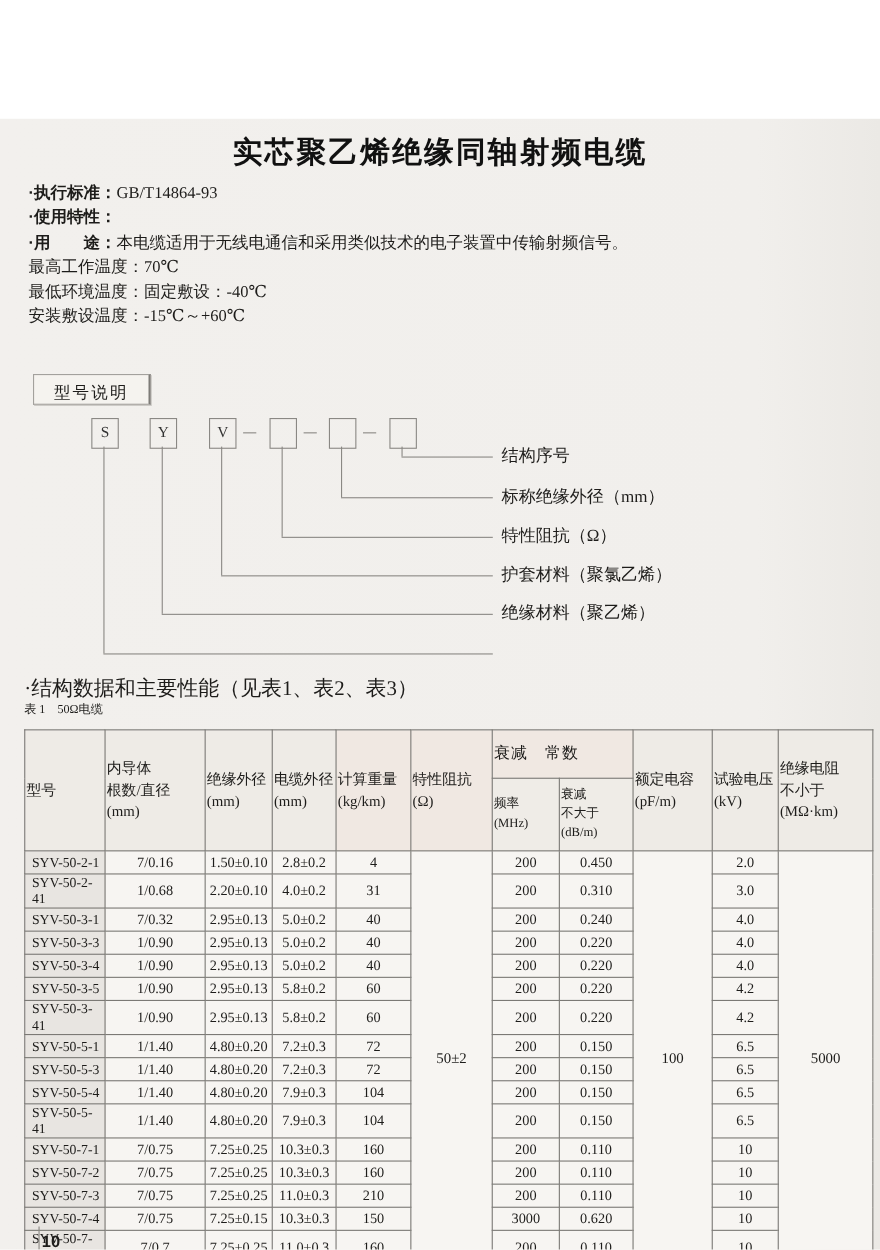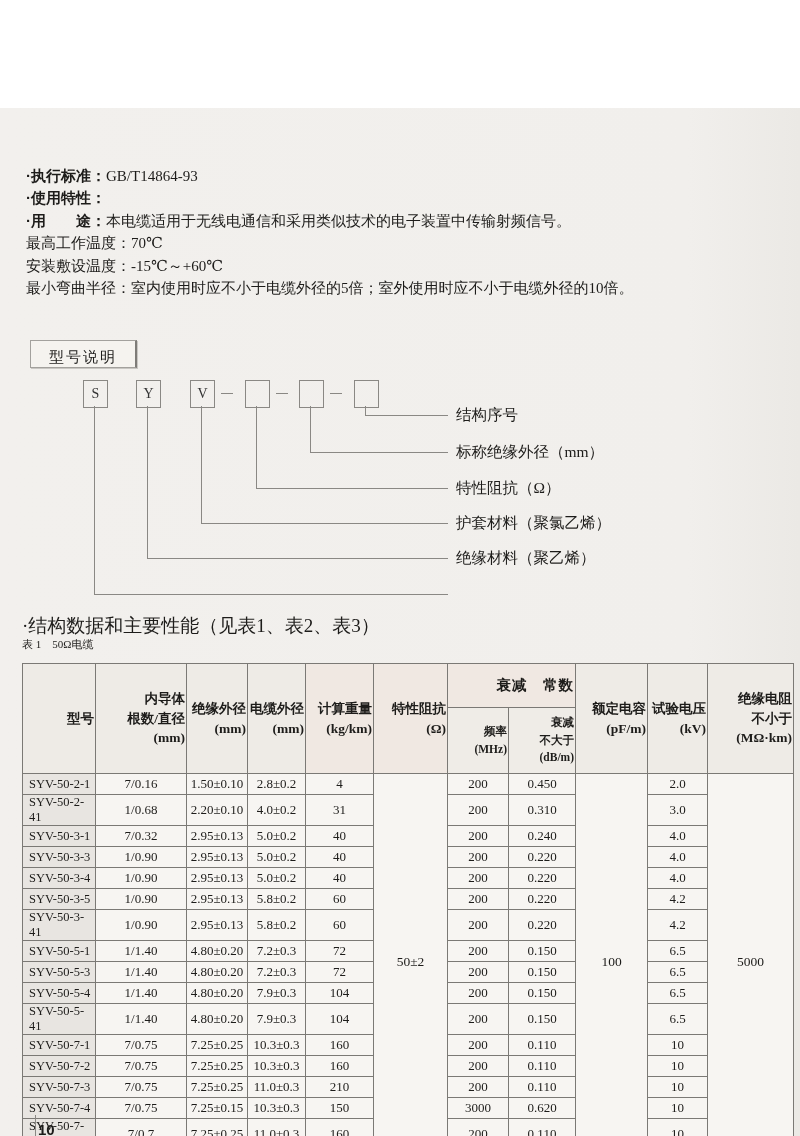--- a/index.html
+++ b/index.html
@@ -37,22 +37,22 @@
   .hline{position:absolute;height:1px;background:#8a8884;}
   .callout{position:absolute;left:456px;height:20px;line-height:20px;font-size:15.5px;}
   .intro{position:absolute;left:22px;top:505px;font-size:19px;}
   .caption{position:absolute;left:22px;top:529px;font-size:11px;}
   table.t1{
     position:absolute;left:22px;top:555px;width:771px;
     border-collapse:collapse;table-layout:fixed;
   }
   table.t1 th,table.t1 td{border:1px solid #7b7975;}
   table.t1 th{
-    background:#eeebe6;font-weight:bold;font-size:13.5px;line-height:1.45;
-    white-space:pre-line;text-align:right;vertical-align:middle;padding:2px 1px;
+    background:#eeebe6;font-weight:normal;font-size:13.5px;line-height:1.45;
+    white-space:pre-line;text-align:left;vertical-align:middle;padding:2px 1px;
   }
   table.t1 th.tint{background:#f0e8e2;}
   table.t1 th.sub{font-size:11.5px;line-height:1.55;background:#efece7;}
   table.t1 th.group{font-size:14.5px;letter-spacing:1px;}
   tr.h1{height:44px;} tr.h2{height:66px;}
   table.t1 tbody td{
     background:#f7f5f2;font-size:13px;text-align:center;
     height:20px;padding:0 1px;vertical-align:middle;
   }
   table.t1 td.model-cell{background:#e8e5e1;text-align:left;padding-left:6px;font-size:12.5px;}
@@ -61,28 +61,29 @@
   .footer-num{
     position:absolute;left:38px;top:1013px;
     font-family:"Liberation Sans","DejaVu Sans",sans-serif;font-weight:bold;font-size:15px;
   }
 </style>
 </head>
 <body>
 
 <div class="page">
 
+  <h1 class="title">实芯聚乙烯绝缘同轴射频电缆</h1>
 
   <div class="specs">
     <div class="spec-line"><span class="spec-label">·执行标准：</span><span>GB/T14864-93</span></div>
     <div class="spec-line"><span class="spec-label">·使用特性：</span><span></span></div>
     <div class="spec-line"><span class="spec-label">·用　　途：</span><span>本电缆适用于无线电通信和采用类似技术的电子装置中传输射频信号。</span></div>
     <div class="plain-line">最高工作温度：70℃</div>
+    <div class="plain-line">最低环境温度：固定敷设：-40℃</div>
     <div class="plain-line">安装敷设温度：-15℃～+60℃</div>
-    <div class="plain-line">最小弯曲半径：室内使用时应不小于电缆外径的5倍；室外使用时应不小于电缆外径的10倍。</div>
   </div>
 
   <div class="model-box">
     <span>型号说明</span>
   </div>
 
   <div class="dbox" style="left:83px">S</div>
   <div class="dbox" style="left:136px">Y</div>
   <div class="dbox" style="left:190px">V</div>
   <div class="dbox" style="left:245px"></div>

